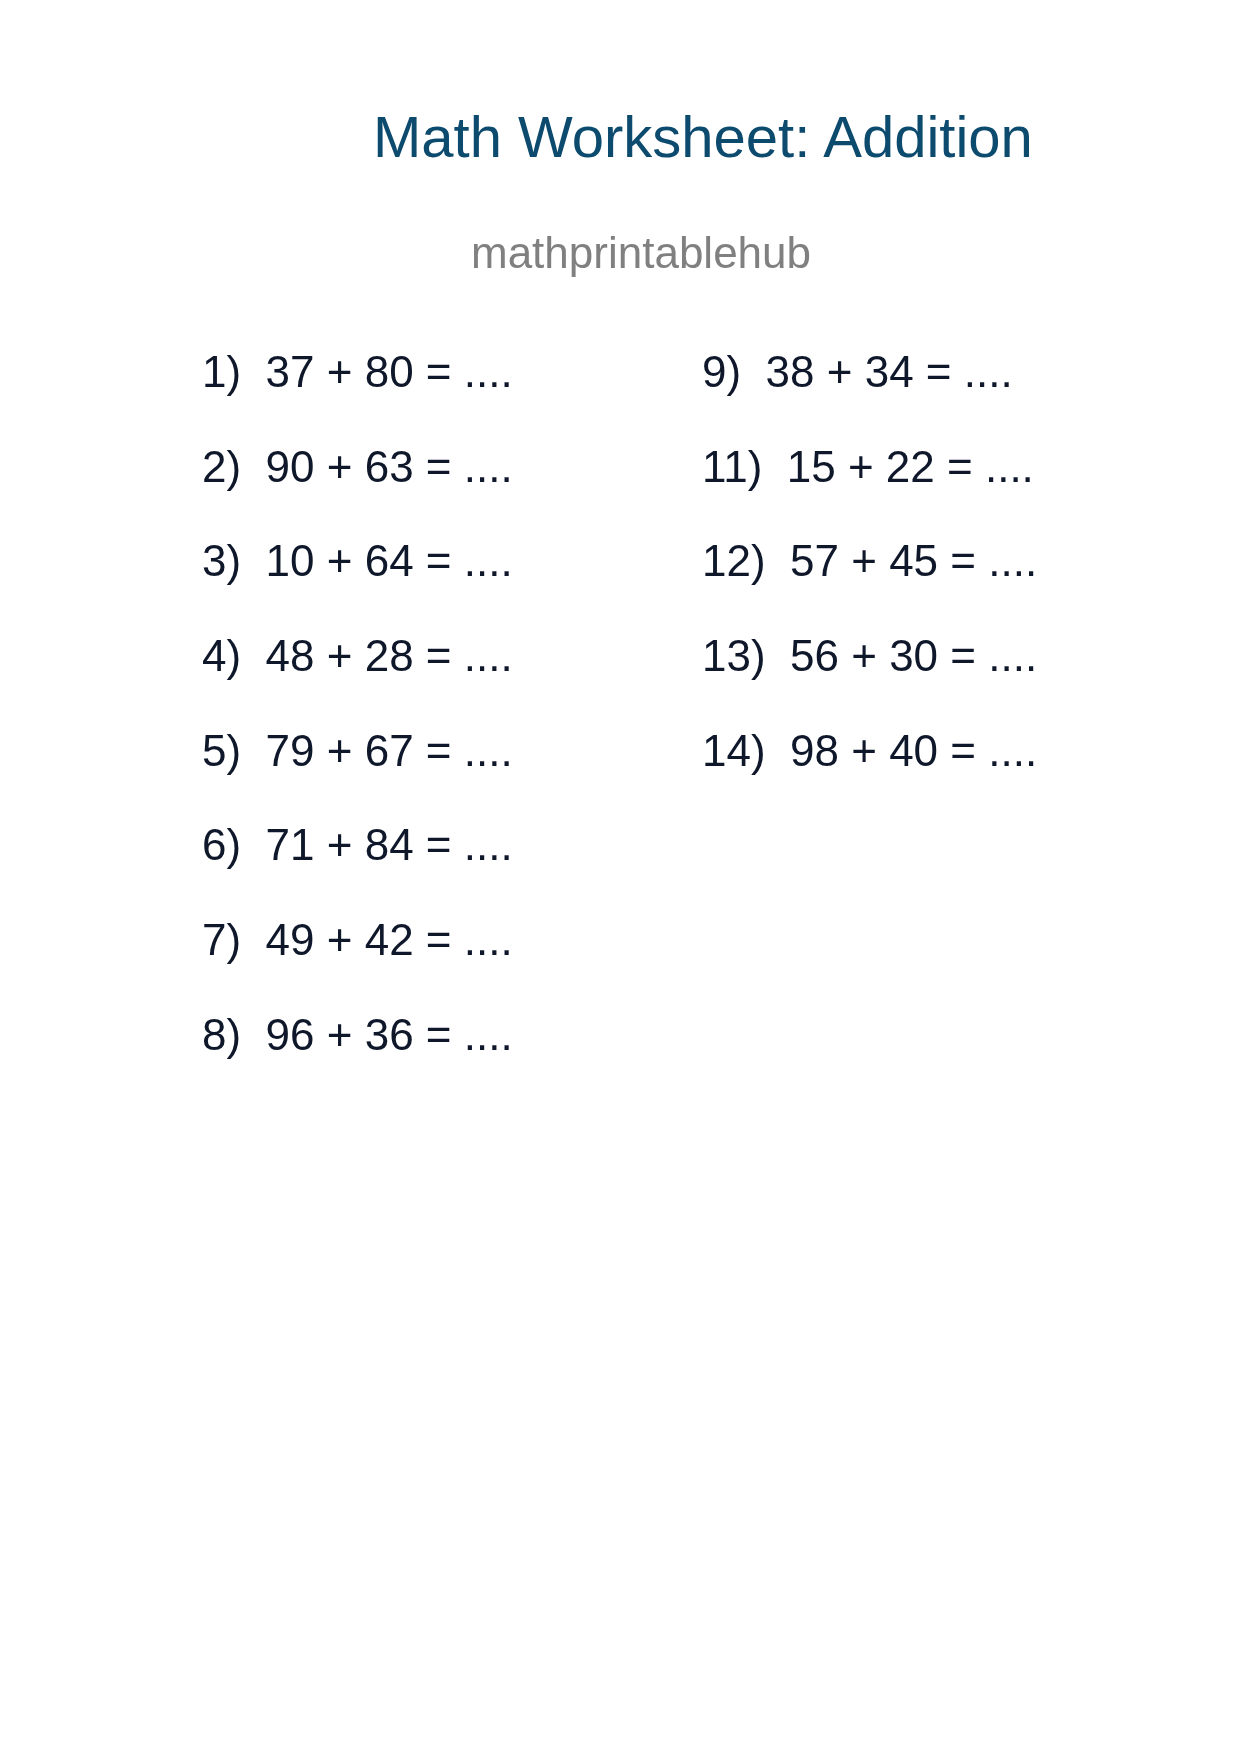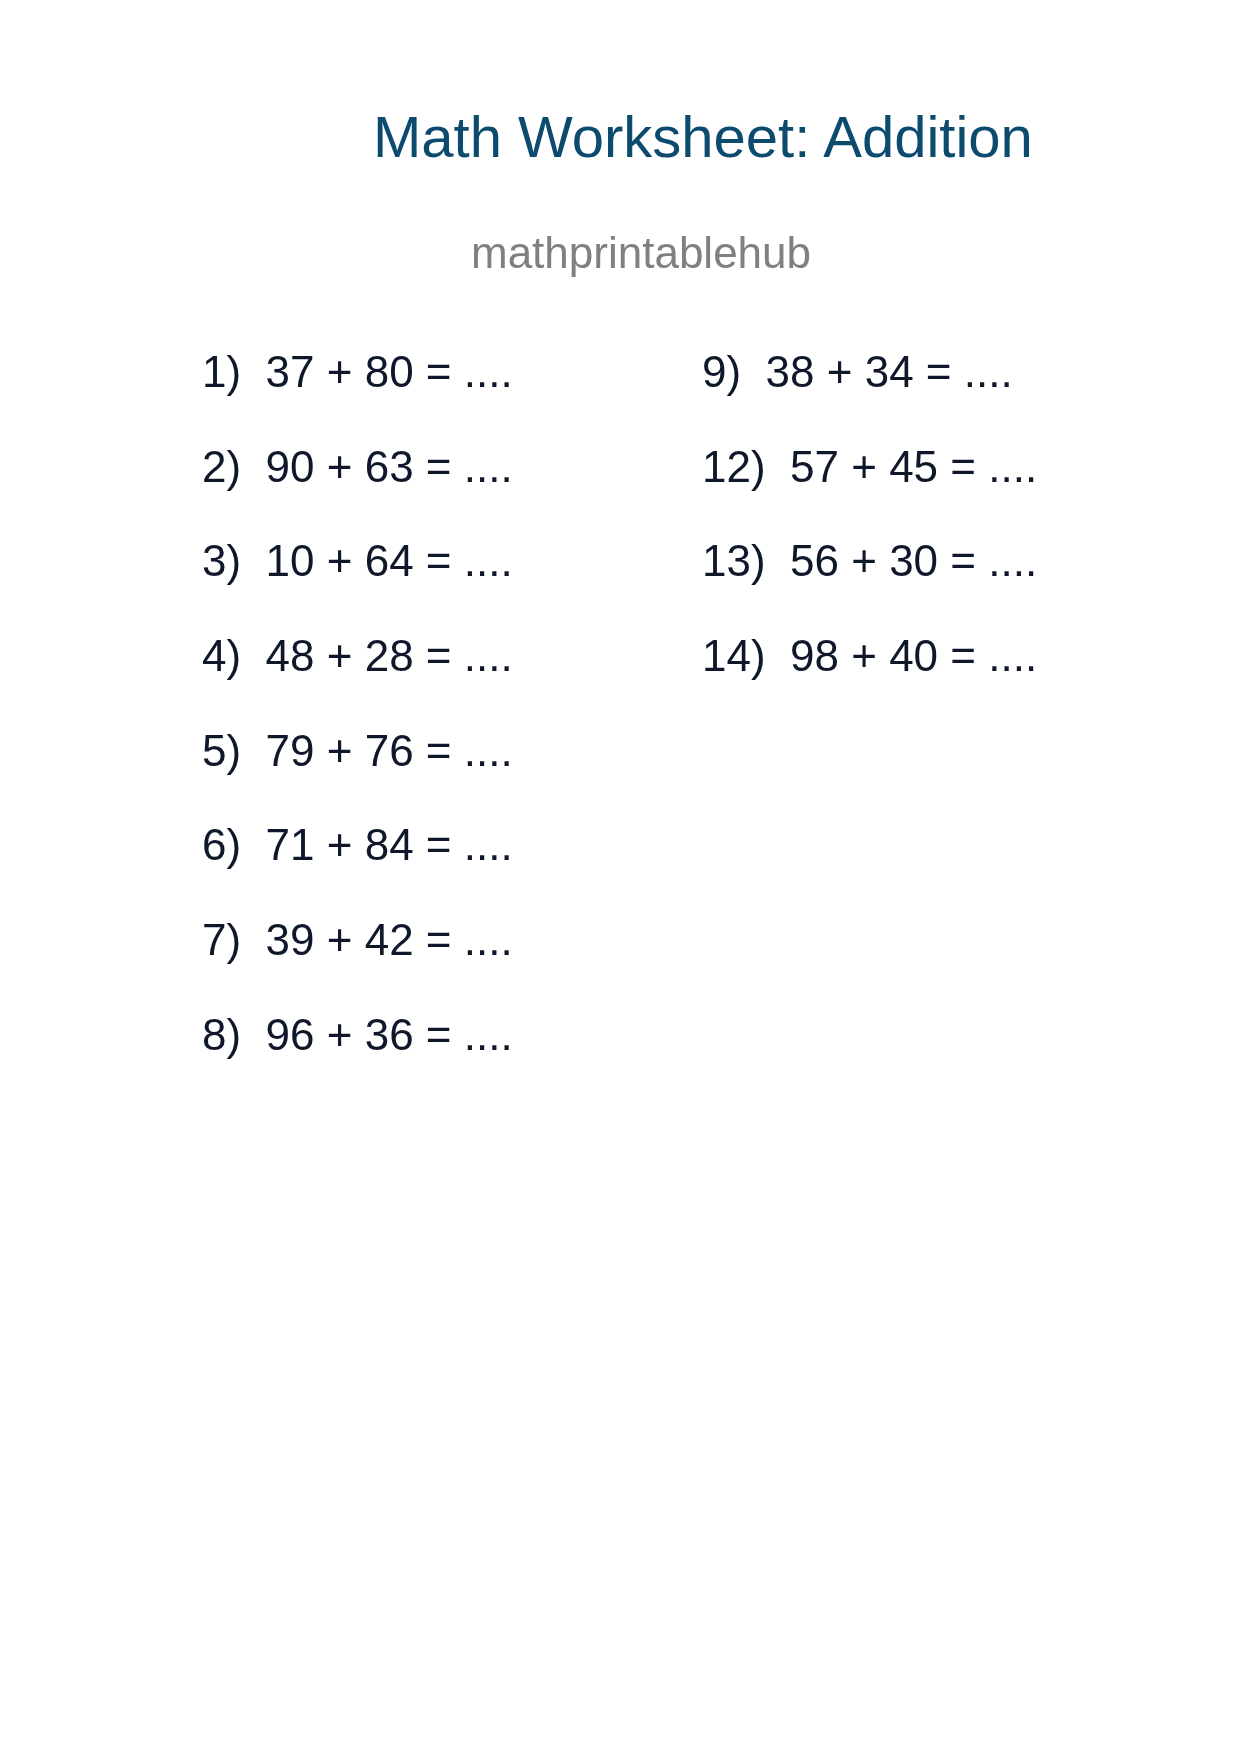--- a/index.html
+++ b/index.html
@@ -19,24 +19,25 @@
 <body>
 
 <div class="title">Math Worksheet: Addition</div>
 <div class="subtitle">mathprintablehub</div>
 
 <div class="col col-left">
   <div class="problem">1)  37 + 80 = ....</div>
   <div class="problem">2)  90 + 63 = ....</div>
   <div class="problem">3)  10 + 64 = ....</div>
   <div class="problem">4)  48 + 28 = ....</div>
-  <div class="problem">5)  79 + 76 = ....</div>
+  <div class="problem">5)  79 + 67 = ....</div>
   <div class="problem">6)  71 + 84 = ....</div>
-  <div class="problem">7)  39 + 42 = ....</div>
+  <div class="problem">7)  49 + 42 = ....</div>
   <div class="problem">8)  96 + 36 = ....</div>
 </div>
 
 <div class="col col-right">
   <div class="problem">9)  38 + 34 = ....</div>
+  <div class="problem">11)  15 + 22 = ....</div>
   <div class="problem">12)  57 + 45 = ....</div>
   <div class="problem">13)  56 + 30 = ....</div>
   <div class="problem">14)  98 + 40 = ....</div>
 </div>
 
 </body></html>

